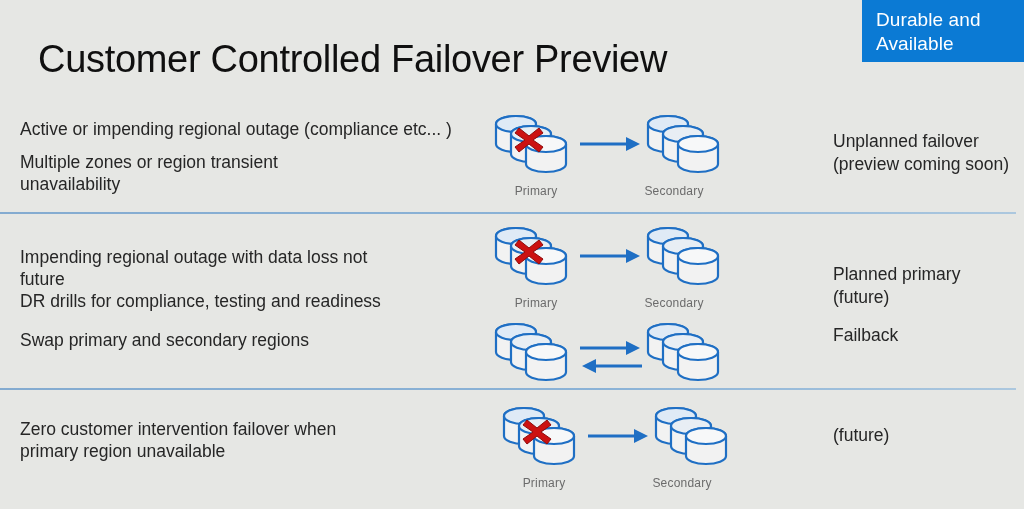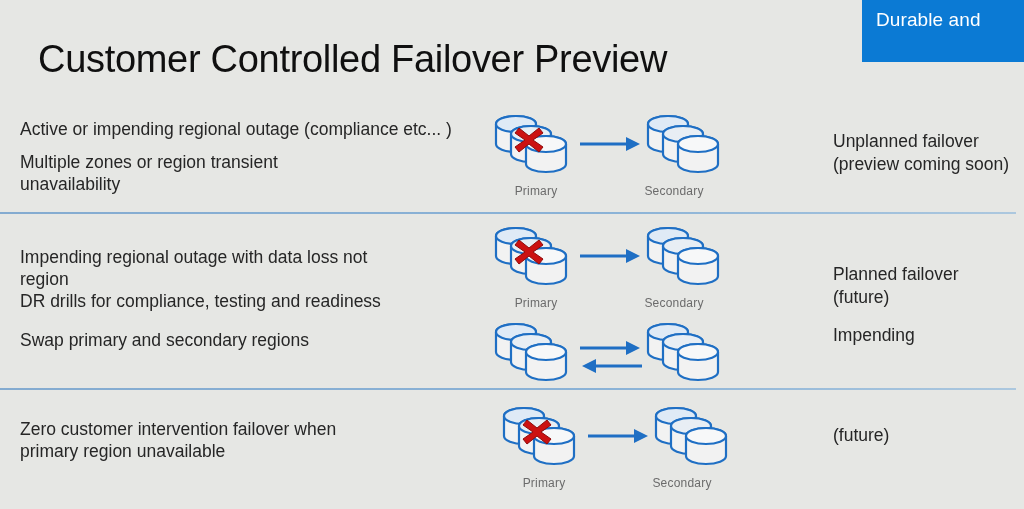--- a/index.html
+++ b/index.html
@@ -111,20 +111,21 @@
   }
   svg { display: block; overflow: visible; }
 </style>
 </head>
 <body>
 
 <div class="slide">
 
   <div class="badge">
     <span class="badge-line">Durable and</span>
+    <span class="badge-line">Available</span>
   </div>
 
   <div class="title">Customer Controlled Failover Preview</div>
 
   <div class="divider d1"></div>
   <div class="divider d2"></div>
 
   <div class="ltext" style="top:118px;">
     <p>Active or impending regional outage (compliance etc... )</p>
     <div class="gap"></div>
@@ -193,21 +194,21 @@
     <div class="cap" style="left:138px; top:72px;">Secondary</div>
   </div>
 
   <div class="rtext" style="top:130px;">
     <p>Unplanned failover</p>
     <p>(preview coming soon)</p>
   </div>
 
   <div class="ltext" style="top:246px;">
     <p>Impending regional outage with data loss not</p>
-    <p>region</p>
+    <p>future</p>
     <p>DR drills for compliance, testing and readiness</p>
   </div>
 
   <div class="diagram" style="left:492px; top:224px; width:235px;">
     <div class="dbgroup" style="left:0px; top:0px;">
       <svg width="88" height="66" viewBox="0 0 88 66">
         <g fill="#f2f2f2" stroke="#1f6fc4" stroke-width="2.2">
           <g transform="translate(2,2)">
             <ellipse cx="22" cy="10" rx="20" ry="8" fill="#dfeaf6"></ellipse>
             <path d="M2 10 v20 a20 8 0 0 0 40 0 v-20"></path>
@@ -256,21 +257,21 @@
             <ellipse cx="22" cy="10" rx="20" ry="8" fill="#f7f8f9"></ellipse>
           </g>
         </g>
       </svg>
     </div>
     <div class="cap" style="left:0px; top:72px;">Primary</div>
     <div class="cap" style="left:138px; top:72px;">Secondary</div>
   </div>
 
   <div class="rtext" style="top:263px;">
-    <p>Planned failover</p>
+    <p>Planned primary</p>
     <p>(future)</p>
   </div>
 
   <div class="ltext" style="top:329px;">
     <p>Swap primary and secondary regions</p>
   </div>
 
   <div class="diagram" style="left:492px; top:320px; width:235px;">
     <div class="dbgroup" style="left:0px; top:0px;">
       <svg width="88" height="66" viewBox="0 0 88 66">
@@ -318,21 +319,21 @@
             <ellipse cx="22" cy="10" rx="20" ry="8" fill="#f7f8f9"></ellipse>
             <path d="M2 10 v20 a20 8 0 0 0 40 0 v-20"></path>
             <ellipse cx="22" cy="10" rx="20" ry="8" fill="#f7f8f9"></ellipse>
           </g>
         </g>
       </svg>
     </div>
   </div>
 
   <div class="rtext" style="top:324px;">
-    <p>Impending</p>
+    <p>Failback</p>
   </div>
 
   <div class="ltext" style="top:418px;">
     <p>Zero customer intervention failover when</p>
     <p>primary region unavailable</p>
   </div>
 
   <div class="diagram" style="left:500px; top:404px; width:235px;">
     <div class="dbgroup" style="left:0px; top:0px;">
       <svg width="88" height="66" viewBox="0 0 88 66">

